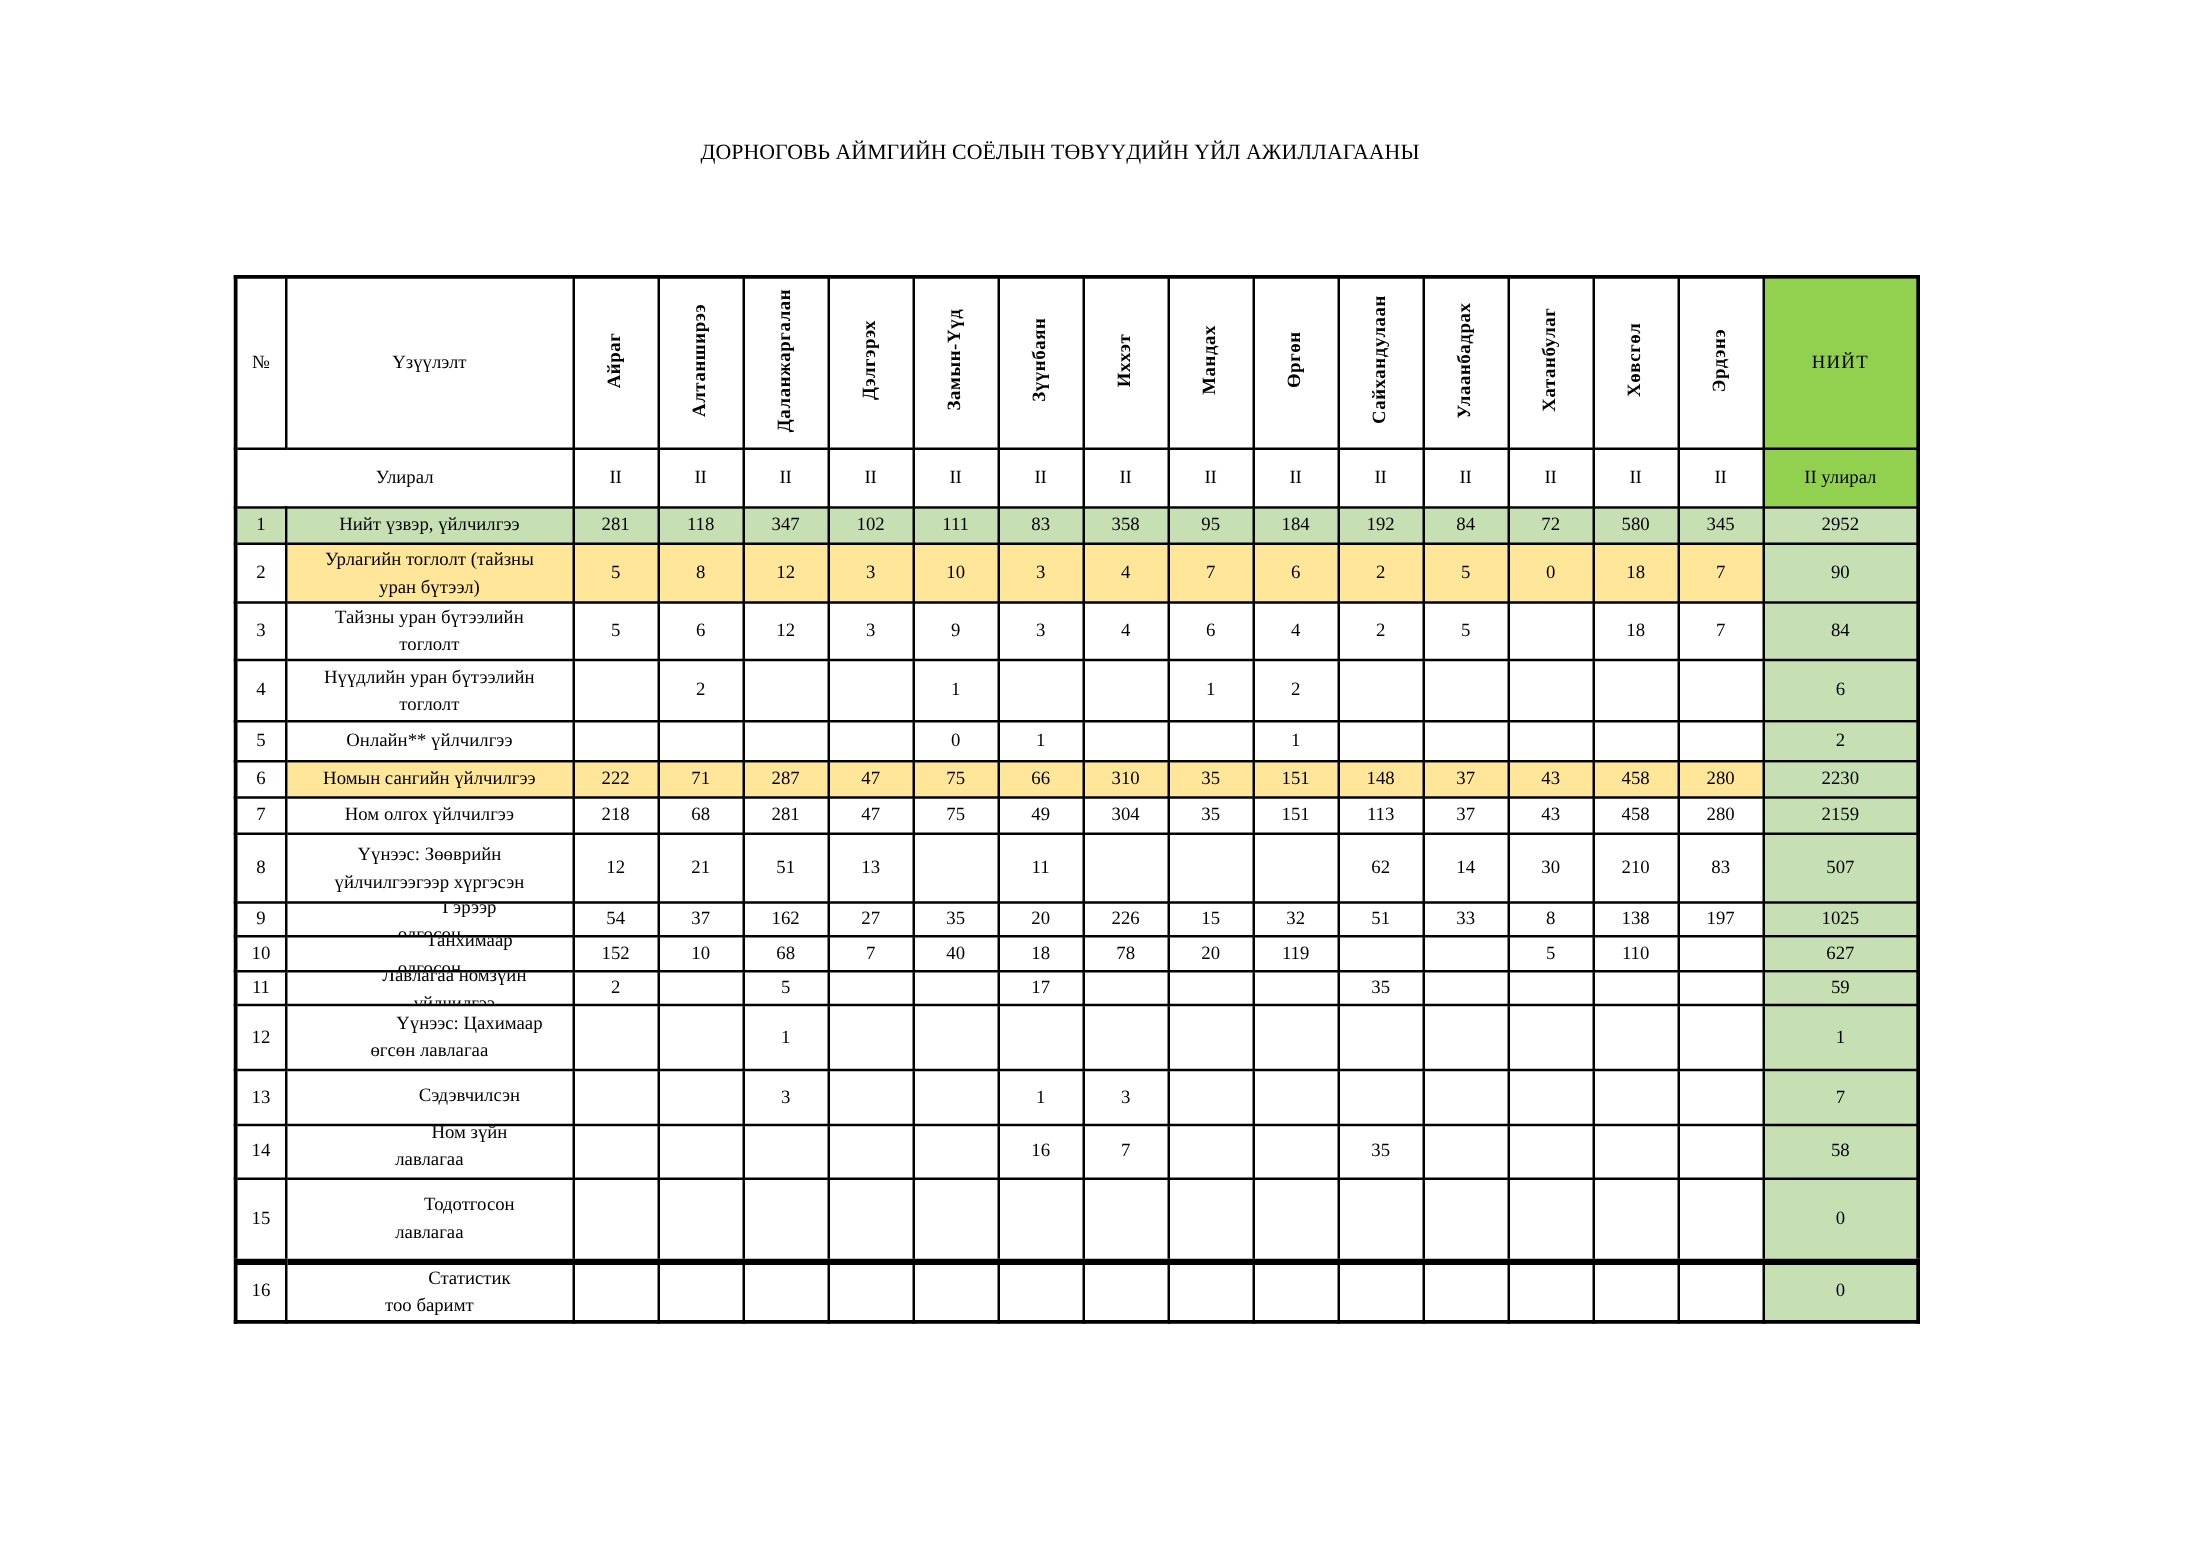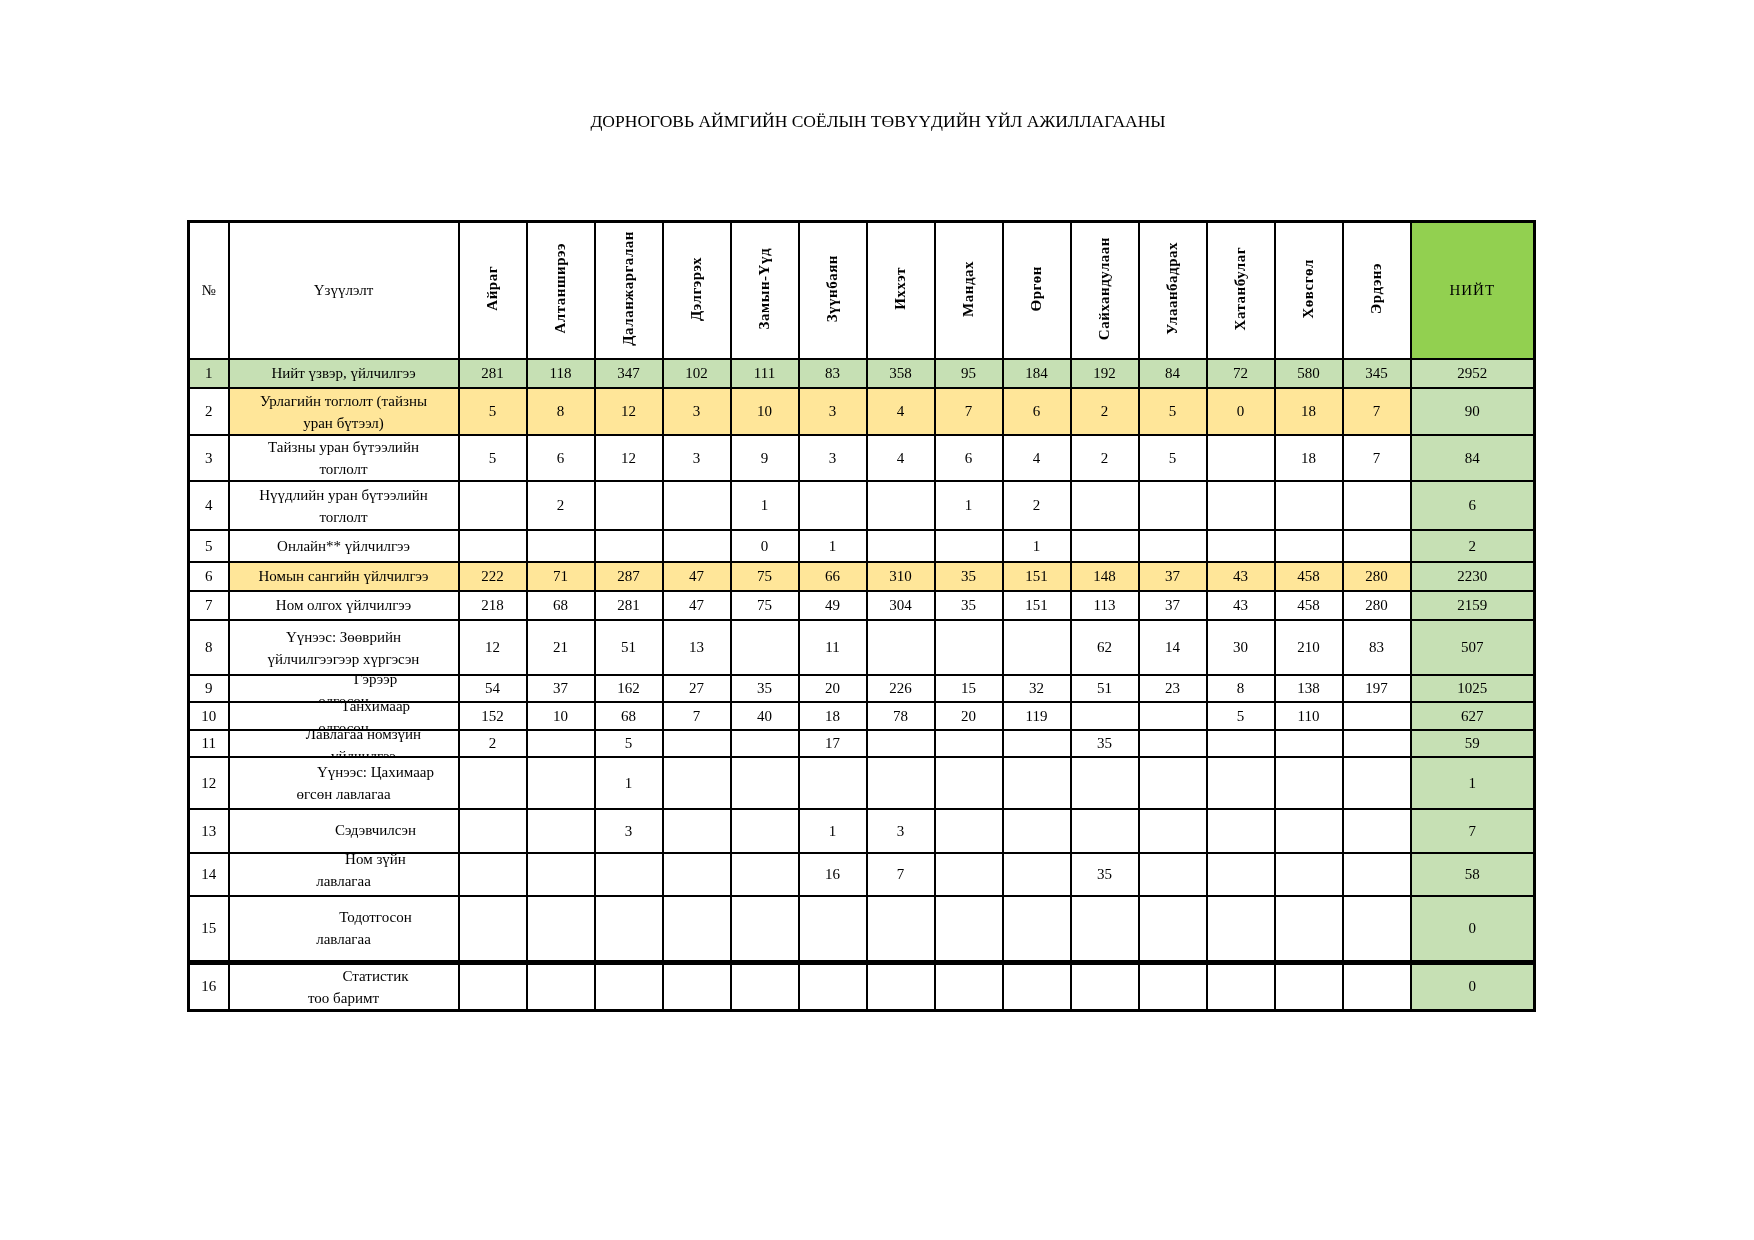--- a/index.html
+++ b/index.html
@@ -1,21 +1,21 @@
 <!DOCTYPE html>
 <html style="--bright-green: #92d050; --light-green: #c6e0b4; --yellow: #ffe699;"><head>
 <meta charset="utf-8">
 <style>
   html,body{margin:0;padding:0;background:#ffffff;}
   body{
     width:1754px;height:1240px;position:relative;overflow:hidden;
     font-family:"Liberation Serif","DejaVu Serif",serif;color:#000;
     -webkit-font-smoothing:antialiased;
   }
-  .titles{position:absolute;left:204px;top:110px;width:1348px;text-align:center;}
+  .titles{position:absolute;left:174px;top:110px;width:1348px;text-align:center;}
   .t-line1,.t-line2{font-size:17.5px;line-height:23px;}
   .t-line3{font-size:17px;font-weight:bold;line-height:23px;}
   .t-line4{font-size:16.5px;font-weight:bold;line-height:23px;}
 
   table.report{
     position:absolute;left:187px;top:220px;
     border-collapse:collapse;table-layout:fixed;width:1348px;
   }
   table.report td,table.report th{
     border:2px solid #000;padding:0;text-align:center;vertical-align:middle;
@@ -91,20 +91,38 @@
         <th class="rot"><span>Өргөн</span></th>
         <th class="rot"><span>Сайхандулаан</span></th>
         <th class="rot"><span>Улаанбадрах</span></th>
         <th class="rot"><span>Хатанбулаг</span></th>
         <th class="rot"><span>Хөвсгөл</span></th>
         <th class="rot"><span>Эрдэнэ</span></th>
         <th class="hdr-total green">НИЙТ</th>
       </tr>
     </thead>
   <tbody id="tbody">
+      <tr style="height: 47px;">
+        <td class="qlabel" colspan="2">Улирал</td>
+        <td class="qcell">II</td>
+        <td class="qcell">II</td>
+        <td class="qcell">II</td>
+        <td class="qcell">II</td>
+        <td class="qcell">II</td>
+        <td class="qcell">II</td>
+        <td class="qcell">II</td>
+        <td class="qcell">II</td>
+        <td class="qcell">II</td>
+        <td class="qcell">II</td>
+        <td class="qcell">II</td>
+        <td class="qcell">II</td>
+        <td class="qcell">II</td>
+        <td class="qcell">II</td>
+        <td class="qtotal green">II улирал</td>
+      </tr>
       <tr style="height: 29px;">
         <td class="num-cell lgreen">1</td>
         <td class="label-cell lgreen bold-label">Нийт үзвэр, үйлчилгээ</td>
         <td class="num-cell lgreen boldnum">281</td>
         <td class="num-cell lgreen boldnum">118</td>
         <td class="num-cell lgreen boldnum">347</td>
         <td class="num-cell lgreen boldnum">102</td>
         <td class="num-cell lgreen boldnum">111</td>
         <td class="num-cell lgreen boldnum">83</td>
         <td class="num-cell lgreen boldnum">358</td>
@@ -283,21 +301,21 @@
         <td class="num-cell">54</td>
         <td class="num-cell">37</td>
         <td class="num-cell">162</td>
         <td class="num-cell low">27</td>
         <td class="num-cell">35</td>
         <td class="num-cell">20</td>
         <td class="num-cell">226</td>
         <td class="num-cell">15</td>
         <td class="num-cell">32</td>
         <td class="num-cell">51</td>
-        <td class="num-cell">23</td>
+        <td class="num-cell">33</td>
         <td class="num-cell">8</td>
         <td class="num-cell">138</td>
         <td class="num-cell low">197</td>
         <td class="total-cell lgreen">1025</td>
       </tr>
       <tr style="height: 28px;">
         <td class="num-cell">10</td>
         <td class="label-cell">
           <div class="clipbox" style="height: 26px;">
             <div class="lines indent" style="margin-top: -8px;">

